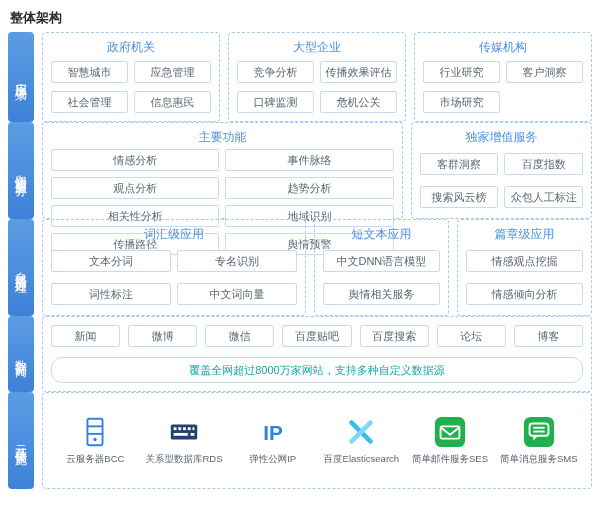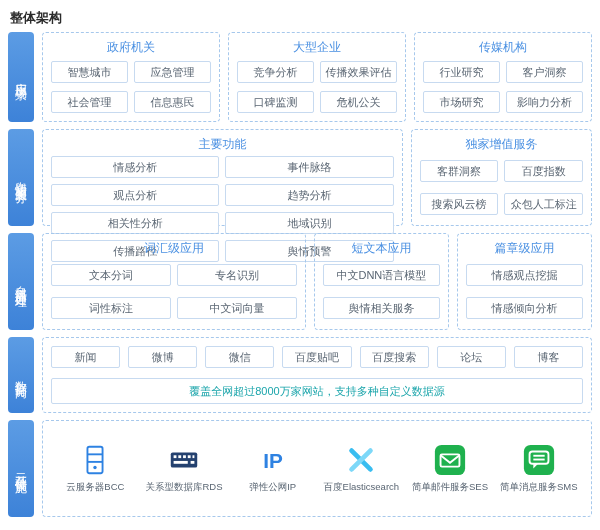--- a/index.html
+++ b/index.html
@@ -6,21 +6,21 @@
   body {
     width:600px; height:530px; overflow:hidden;
     font-family:"Liberation Sans","DejaVu Sans",sans-serif;
     color:#555;
   }
   .page { width:600px; height:464px; padding:8px 8px 6px; box-sizing:border-box; }
   .main-title {
     font-size:13px; font-weight:bold; color:#2b2b2b;
     height:20px; line-height:20px; margin:0 0 4px 2px;
   }
-  .rows { display:flex; flex-direction:column; gap:7px; }
+  .rows { display:flex; flex-direction:column; }
   .row { display:flex; gap:8px; }
   .r1 { height:90px; } .r2 { height:97px; } .r3 { height:97px; }
   .r4 { height:76px; } .r5 { height:97px; }
 
   .vtab {
     flex:0 0 26px; border-radius:4px;
     background:linear-gradient(180deg,#5c9ce4,#3d82d8);
     display:flex; align-items:center; justify-content:center;
   }
   .vtext {
@@ -47,21 +47,21 @@
     color:#5a6673; font-size:11px; line-height:14px;
     padding:3px 2px; text-align:center; white-space:nowrap; overflow:hidden;
   }
 
   
   .feed-group { flex:1; justify-content:space-evenly; }
   .feed-row { display:flex; gap:8px; width:100%; }
   .feed-row .item { flex:1; }
   .note-box {
     width:100%; box-sizing:border-box; margin-top:7px;
-    border:1px solid #c7daf0; border-radius:2px;
+    border:1px solid #c7daf0; border-radius:11px;
     color:#1ba5ab; font-size:11px; line-height:14px;
     padding:5px 0; text-align:center; white-space:nowrap;
   }
 
   
   .services { display:flex; width:100%; flex:1; align-items:center; }
   .service { flex:1; display:flex; flex-direction:column; align-items:center; gap:4px; min-width:0; }
   .service-label { font-size:9.5px; color:#5a6673; white-space:nowrap; }
   .svc-icon { width:34px; height:34px; display:block; }
 </style>
@@ -95,21 +95,20 @@
             <div class="item">口碑监测</div>
             <div class="item">危机公关</div>
           </div>
         </div>
         <div class="group g1">
           <div class="group-title">传媒机构</div>
           <div class="grid cols2">
             <div class="item">行业研究</div>
             <div class="item">客户洞察</div>
             <div class="item">市场研究</div>
-            <div class="item">影响力分析</div>
           </div>
         </div>
       </div>
     </div>
 
     <div class="row r2">
       <div class="vtab">
         <span class="vtext">舆情相关服务</span>
       </div>
       <div class="content">

